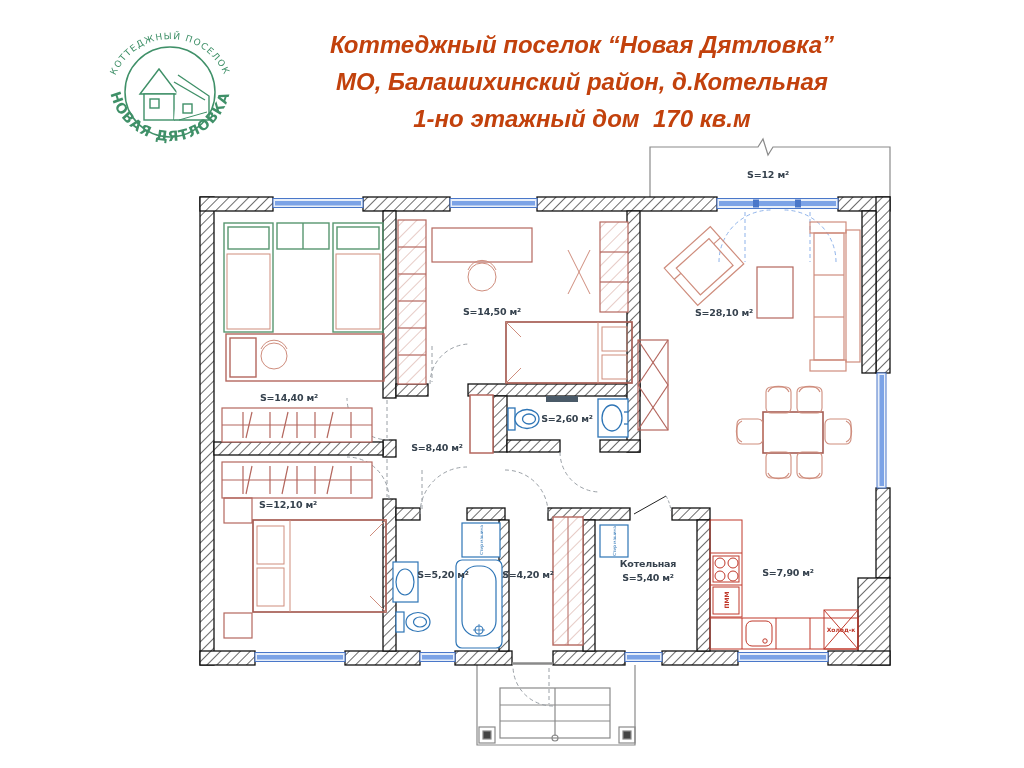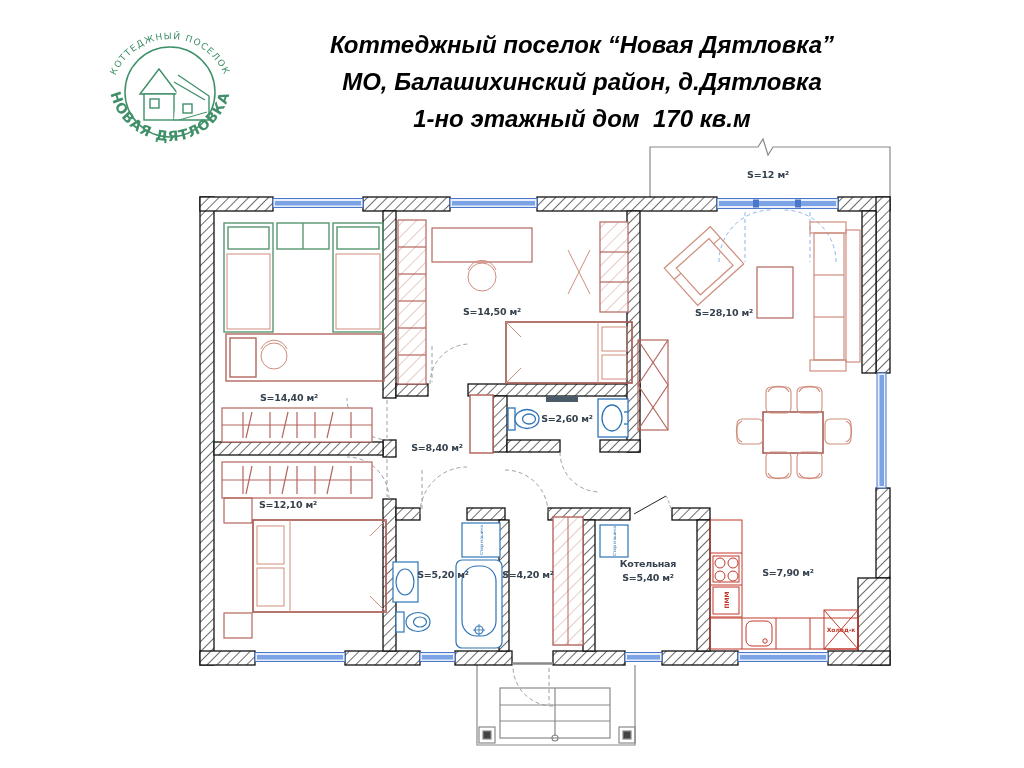--- a/index.html
+++ b/index.html
@@ -1,20 +1,20 @@
 <!DOCTYPE html>
 <html><head>
 <meta charset="utf-8">
 <style>
   html,body{margin:0;padding:0;background:#fff;}
   #stage{position:relative;width:1024px;height:768px;background:#fff;overflow:hidden;
          font-family:"Liberation Sans",sans-serif;}
   #logo{position:absolute;left:95px;top:12px;width:150px;height:150px;}
   #titleblock{position:absolute;left:262px;top:26px;width:640px;text-align:center;
-              font-weight:bold;font-style:italic;color:#000000;}
+              font-weight:bold;font-style:italic;color:#c2410c;}
   .title-line{font-size:24px;line-height:37px;white-space:pre;}
   #plan{position:absolute;left:0;top:0;width:1024px;height:768px;}
   .rl{font-family:"DejaVu Sans",sans-serif;font-size:9.5px;font-weight:bold;fill:#36424e;
       text-anchor:middle;letter-spacing:-0.2px;}
   .redl{font-family:"DejaVu Sans",sans-serif;font-size:6px;font-weight:bold;fill:#c0392b;text-anchor:middle;}
   .bluel{font-family:"DejaVu Sans",sans-serif;font-size:4.2px;fill:#2e75b6;text-anchor:middle;}
   .logoarc{font-family:"DejaVu Sans",sans-serif;font-size:9px;letter-spacing:1.2px;fill:#3f9068;}
   .logoarcb{font-family:"DejaVu Sans",sans-serif;font-size:14px;font-weight:bold;letter-spacing:1px;fill:#3f9068;}
 </style>
 </head>
@@ -40,21 +40,21 @@
     <text class="logoarc">
       <textPath href="#arcTop" startOffset="50%" text-anchor="middle">КОТТЕДЖНЫЙ ПОСЕЛОК</textPath>
     </text>
     <text class="logoarcb">
       <textPath href="#arcBot" startOffset="50%" text-anchor="middle">НОВАЯ ДЯТЛОВКА</textPath>
     </text>
   </svg>
 
   <div id="titleblock">
     <div class="title-line">Коттеджный поселок “Новая Дятловка”</div>
-    <div class="title-line">МО, Балашихинский район, д.Дятловка</div>
+    <div class="title-line">МО, Балашихинский район, д.Котельная</div>
     <div class="title-line">1-но этажный дом  170 кв.м</div>
   </div>
 
   <svg id="plan" viewBox="0 0 1024 768">
     <defs>
       <pattern id="hatch" width="7" height="7" patternUnits="userSpaceOnUse" patternTransform="rotate(45)">
         <rect width="7" height="7" fill="#fff"></rect>
         <line x1="0" y1="0" x2="0" y2="7" stroke="#3a3a3a" stroke-width="1.5"></line>
       </pattern>
       <pattern id="rhatch" width="9" height="9" patternUnits="userSpaceOnUse" patternTransform="rotate(45)">

